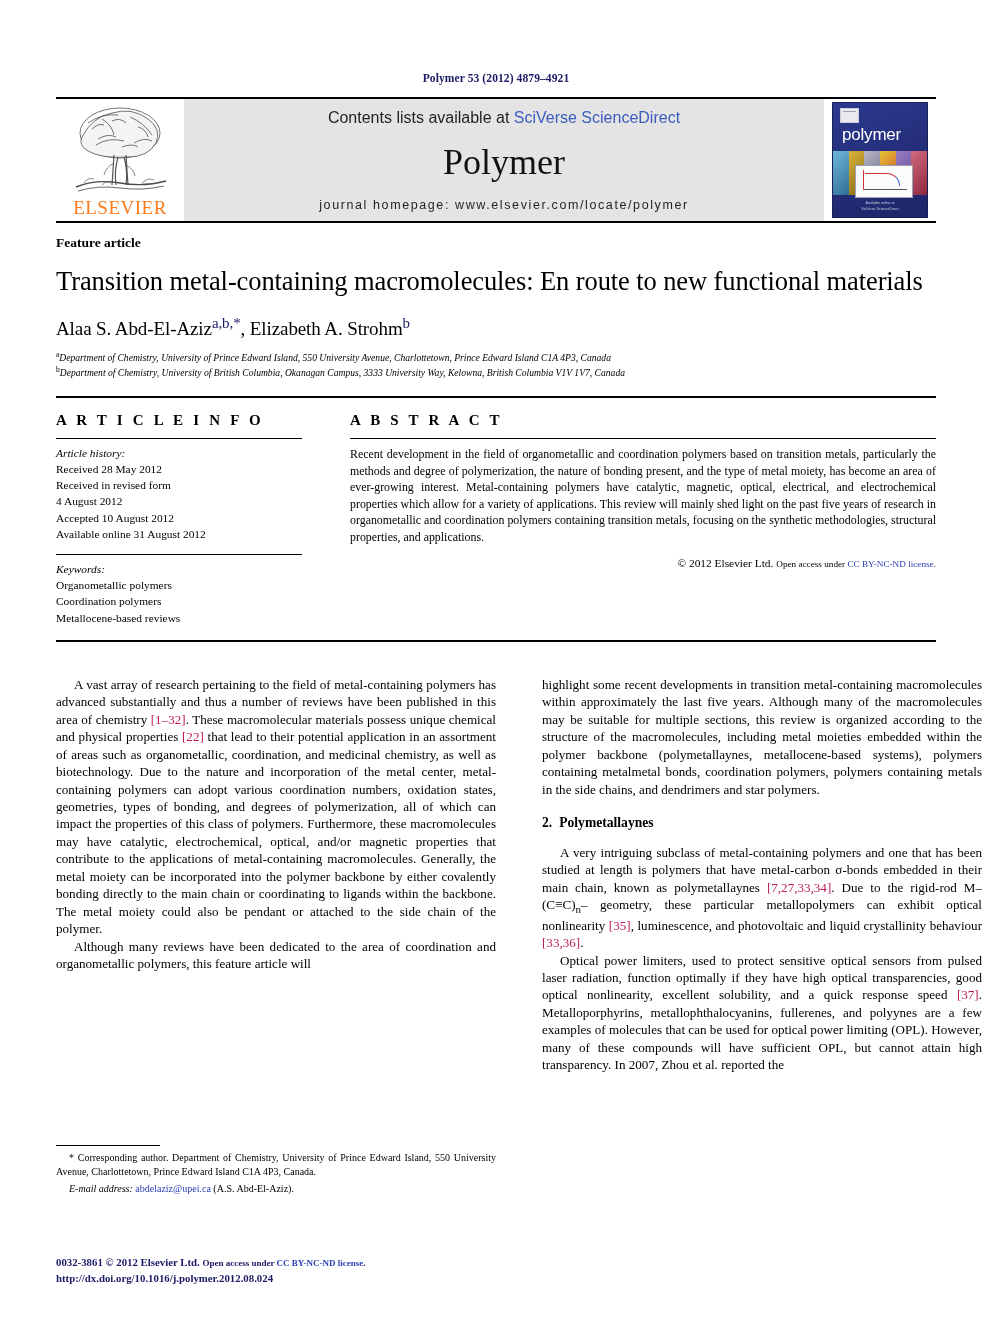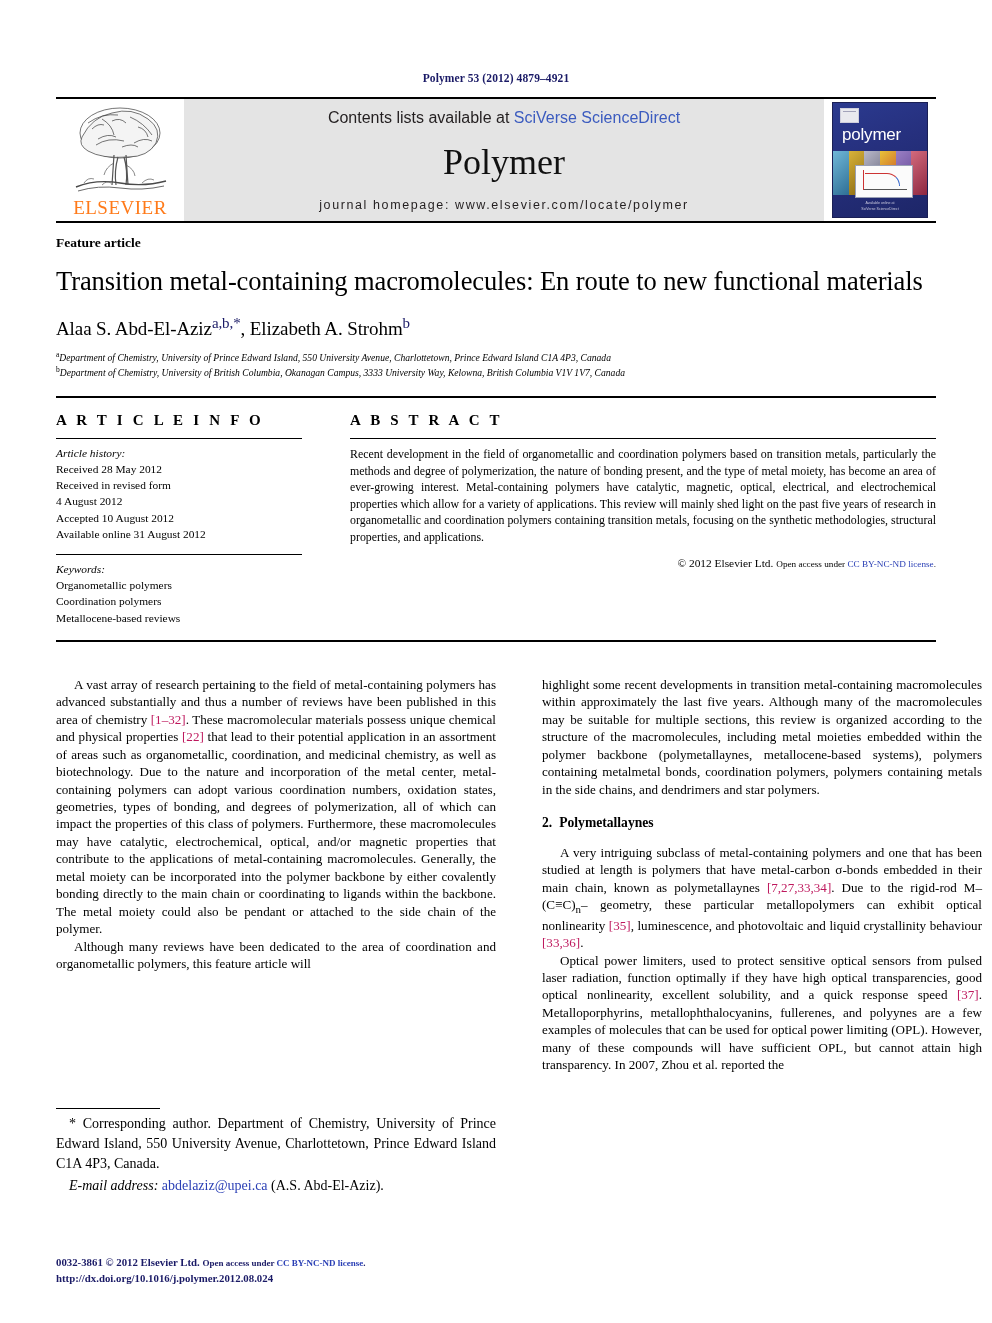--- a/index.html
+++ b/index.html
@@ -270,21 +270,21 @@
     left: 0;
     bottom: 0;
     width: 440px;
   }
   .footnote .fn-rule {
     width: 104px; border-top: 1px solid #000; margin-bottom: 5px;
   }
   .footnote p {
     margin: 0;
     font-family: "Liberation Serif", serif;
-    font-size: 14px;
+    font-size: 10px;
     line-height: 1.40;
     text-align: justify;
     text-indent: 13px;
   }
   .footnote p.email { margin-top: 3px; }
   .footnote .em { font-style: italic; }
   .mail { color: #2a3fb5; }
 
   
   .page-footer {

